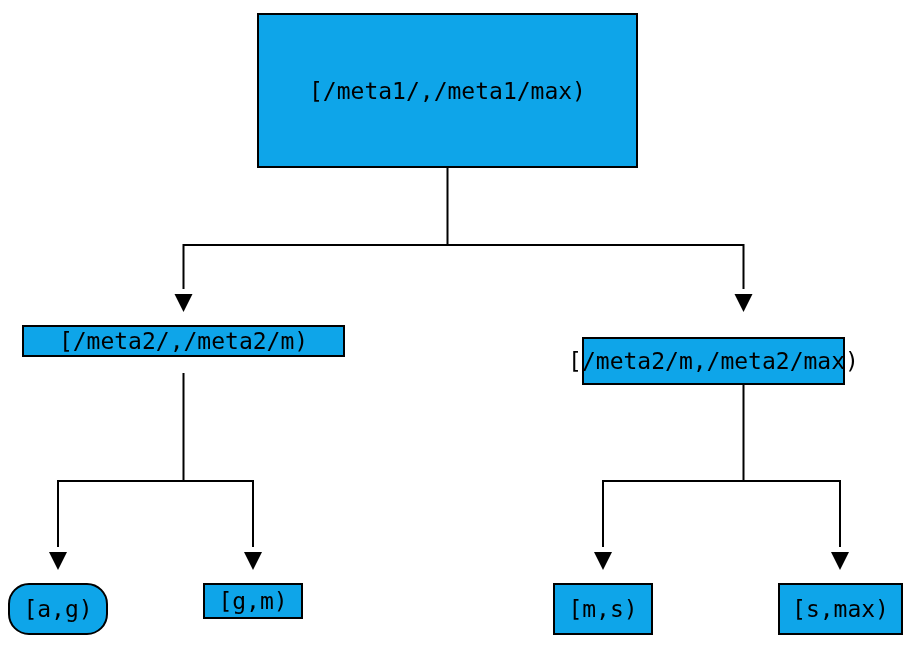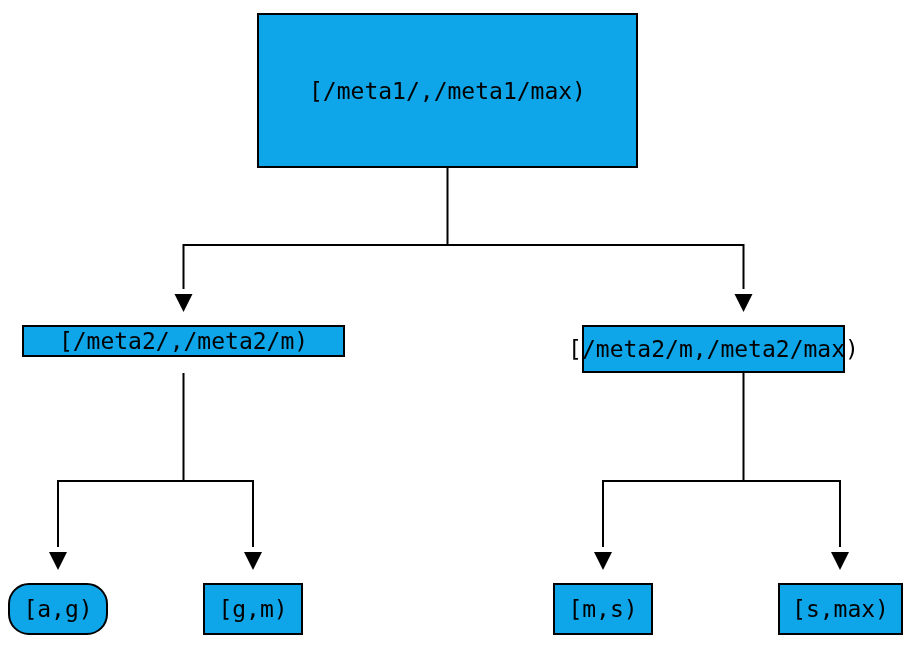--- a/index.html
+++ b/index.html
@@ -38,23 +38,23 @@
     background: #0ea5e9;
     display: flex;
     align-items: center;
     justify-content: center;
     color: #000000;
     font-size: 23px;
     white-space: nowrap;
   }
   .node-root  { left: 257px; top: 13px;  width: 381px; height: 155px; }
   .node-left  { left: 22px;  top: 325px; width: 323px; height: 32px; }
-  .node-right { left: 582px; top: 325px; width: 263px; height: 48px; }
+  .node-right { left: 582px; top: 337px; width: 263px; height: 48px; }
   .node-leaf-ag   { left: 8px;   top: 583px; width: 100px; height: 52px; border-radius: 21px; }
-  .node-leaf-gm   { left: 203px; top: 583px; width: 100px; height: 52px; }
+  .node-leaf-gm   { left: 203px; top: 583px; width: 100px; height: 36px; }
   .node-leaf-ms   { left: 553px; top: 583px; width: 100px; height: 52px; align-items: center; }
   .node-leaf-smax { left: 778px; top: 583px; width: 125px; height: 52px; align-items: center; }
 </style>
 </head>
 <body>
 
 <div class="canvas">
 
   <svg class="edges-layer" viewBox="0 0 912 652" xmlns="http://www.w3.org/2000/svg">
 

